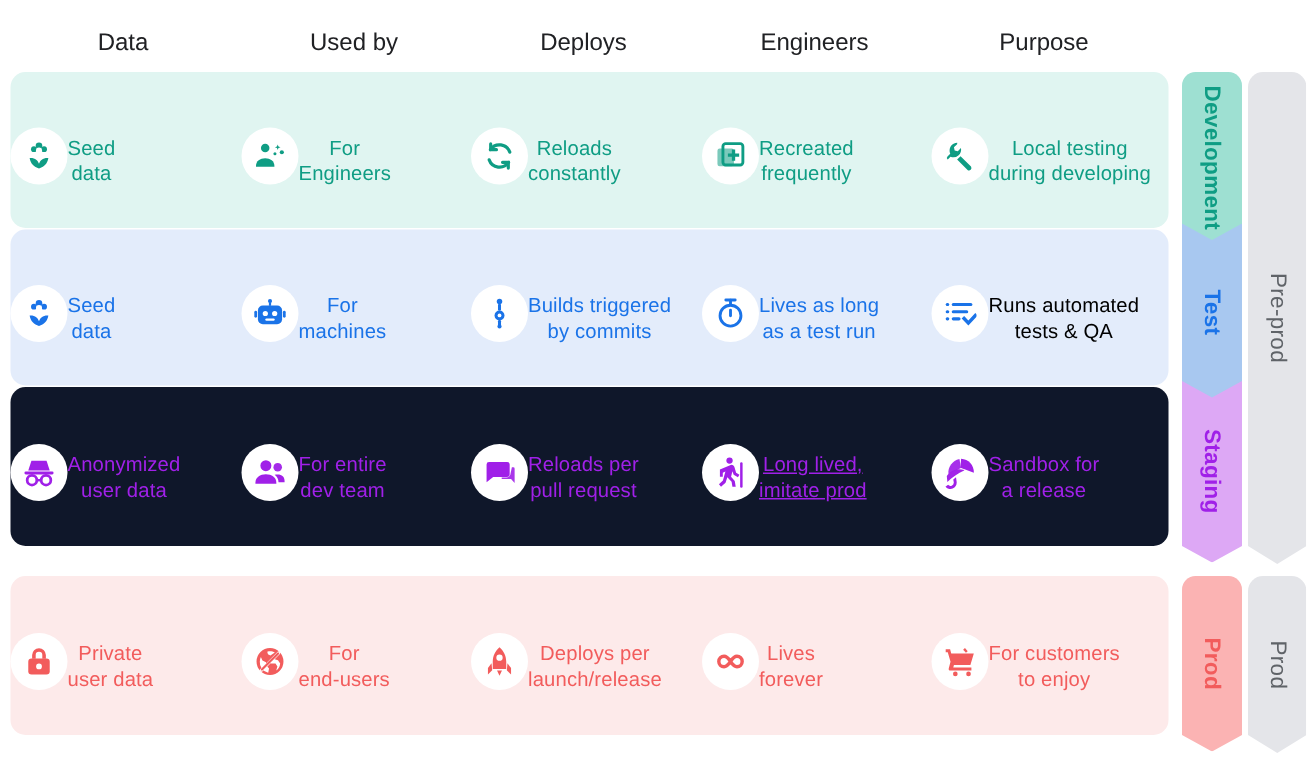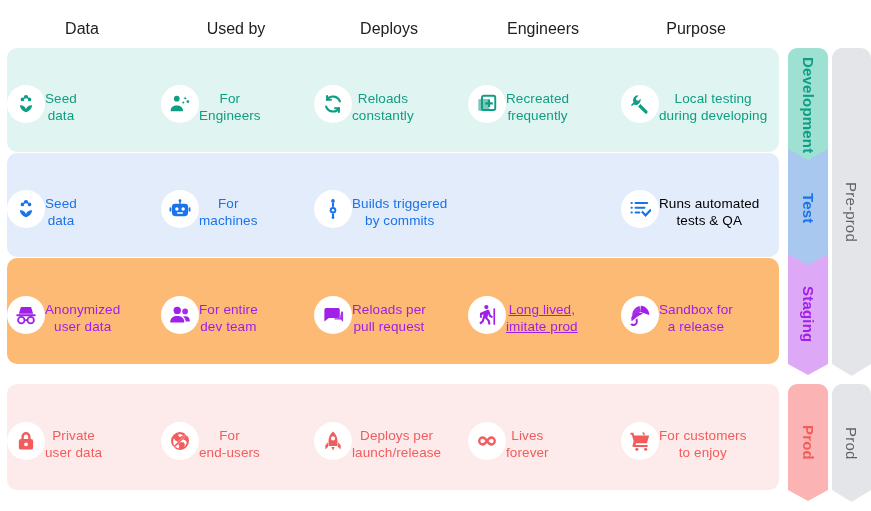--- a/index.html
+++ b/index.html
@@ -188,41 +188,53 @@
                 <rect x="10.9" y="4.8" width="2.2" height="5.2" rx="1.1"></rect>
                 <circle cx="12" cy="13.4" r="3.6"></circle>
                 <circle cx="12" cy="13.4" r="1.4" fill="#fff"></circle>
                 <rect x="10.9" y="16.5" width="2.2" height="5" rx="1.1"></rect>
                 <circle cx="12" cy="21.4" r="1.5"></circle>
               </svg>
             </div>
             <div class="caption" style="color: rgb(26, 115, 232);">Builds triggered
 by commits</div>
           </div>
+          <div class="cell" style="left: 461px;">
+            <div class="badge" style="color: rgb(26, 115, 232);">
+              <svg width="22" height="22" viewBox="0 0 24 24" fill="none" stroke="currentColor" stroke-width="2.1" stroke-linecap="round">
+                <circle cx="12" cy="13.6" r="7.6"></circle>
+                <path d="M12 9.6v4"></path>
+                <path d="M8.6 2.2h6.8"></path>
+                <path d="M12 2.4v3.2"></path>
+              </svg>
+            </div>
+            <div class="caption" style="color: rgb(26, 115, 232);">Lives as long
+as a test run</div>
+          </div>
           <div class="cell" style="left: 614px;">
             <div class="badge" style="color: rgb(26, 115, 232);">
               <svg width="22" height="22" viewBox="0 0 24 24" fill="currentColor">
                 <rect x="1.6" y="4.4" width="2.6" height="2.2" rx="1.1"></rect>
                 <rect x="6" y="4.4" width="15" height="2.2" rx="1.1"></rect>
                 <rect x="1.6" y="9.6" width="2.6" height="2.2" rx="1.1"></rect>
                 <rect x="6" y="9.6" width="12" height="2.2" rx="1.1"></rect>
                 <rect x="1.6" y="14.8" width="2.6" height="2.2" rx="1.1"></rect>
                 <rect x="6" y="14.8" width="6.4" height="2.2" rx="1.1"></rect>
                 <path d="M13.2 15.6l1.8-1.7 3.1 3.2 5-5.4 1.8 1.7-6.8 7.3z"></path>
               </svg>
             </div>
             <div class="caption" style="color: #000000;">Runs automated
 tests &amp; QA</div>
           </div>
         </div>
       </div>
       <div class="arrow notch" style="top: 149px; height: 119px; background: rgb(168, 200, 240);">
         <span class="vlabel" style="color: rgb(26, 115, 232);">Test</span>
       </div>
-      <div class="row" style="top: 258px; height: 106px; background: #fdba74;">
+      <div class="row" style="top: 258px; height: 106px; background: #0f172a;">
         <div class="cells">
           <div class="cell" style="left: 0px;">
             <div class="badge" style="color: rgb(160, 32, 232);">
               <svg width="22" height="22" viewBox="0 0 24 24" fill="currentColor">
                 <path d="M6.5 3.4h11l2.3 7.2H4.2z"></path>
                 <rect x="1.4" y="11.3" width="21.2" height="2.1" rx="1.05"></rect>
                 <circle cx="6.9" cy="17.6" r="3.5" fill="none" stroke="currentColor" stroke-width="2"></circle>
                 <circle cx="17.1" cy="17.6" r="3.5" fill="none" stroke="currentColor" stroke-width="2"></circle>
                 <rect x="10" y="16.7" width="4" height="1.8"></rect>
               </svg>

